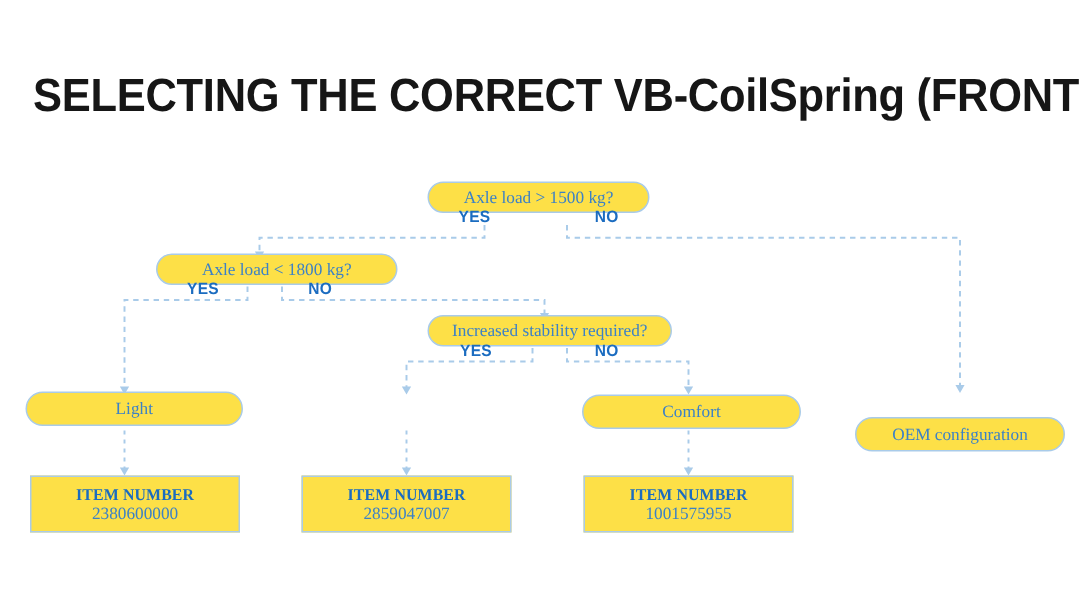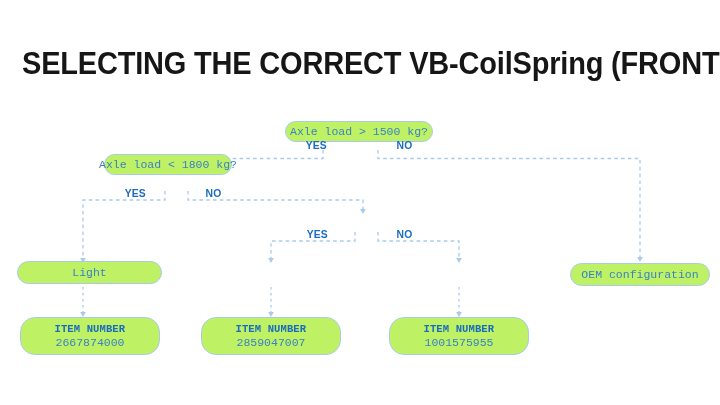--- a/index.html
+++ b/index.html
@@ -40,44 +40,44 @@
     left: 0;
     top: 0;
     width: 720px;
     height: 405px;
   }
 
   
   .node {
     position: absolute;
     box-sizing: border-box;
-    background: #bef264;
+    background: #fde047;
     border: 1px solid #a9cbe9;
     border-radius: 11px;
     color: #3c81c6;
-    font-family: Liberation Mono, monospace;
+    font-family: Liberation Serif, serif;
     font-size: 11.5px;
     display: flex;
     align-items: center;
     justify-content: center;
     text-align: center;
     white-space: nowrap;
   }
   .decision {
     height: 21px;
     border-radius: 11px;
   }
   .result {
     height: 23px;
     border-radius: 12px;
     font-size: 11.5px;
   }
   .item-box {
     border: 1.6px solid #a9cbe9;
-    border-radius: 15px;
+    border-radius: 0;
     height: 38px;
     flex-direction: column;
     justify-content: center;
     gap: 1px;
   }
   .item-title {
     color: #1b6cc0;
     font-weight: bold;
     font-size: 11px;
     letter-spacing: 0.1px;
@@ -133,36 +133,38 @@
       <path d="M 83,287 L 83,313" marker-end="url(#ah)"></path>
       <path d="M 271,287 L 271,313" marker-end="url(#ah)"></path>
       <path d="M 459,287 L 459,313" marker-end="url(#ah)"></path>
     </g>
   </svg>
 
   <div class="node decision" style="left:285px; top:121px; width:148px;">Axle load &gt; 1500 kg?</div>
   <div class="branch-label" style="left:305px; top:139px;">YES</div>
   <div class="branch-label" style="left:396px; top:139px;">NO</div>
 
-  <div class="node decision" style="left:104px; top:154px; width:128px;">Axle load &lt; 1800 kg?</div>
+  <div class="node decision" style="left:104px; top:169px; width:161px;">Axle load &lt; 1800 kg?</div>
   <div class="branch-label" style="left:124px; top:187px;">YES</div>
   <div class="branch-label" style="left:205px; top:187px;">NO</div>
 
+  <div class="node decision" style="left:285px; top:210px; width:163px;">Increased stability required?</div>
   <div class="branch-label" style="left:306px; top:228px;">YES</div>
   <div class="branch-label" style="left:396px; top:228px;">NO</div>
 
   <div class="node result" style="left:17px; top:261px; width:145px;">Light</div>
 
 
+  <div class="node result" style="left:388px; top:263px; width:146px;">Comfort</div>
 
-  <div class="node result" style="left:570px; top:263px; width:140px;">OEM configuration</div>
+  <div class="node result" style="left:570px; top:278px; width:140px;">OEM configuration</div>
 
   <div class="node item-box" style="left:20px; top:317px; width:140px;">
     <div class="item-title">ITEM NUMBER</div>
-    <div class="item-value">2667874000</div>
+    <div class="item-value">2380600000</div>
   </div>
 
   <div class="node item-box" style="left:201px; top:317px; width:140px;">
     <div class="item-title">ITEM NUMBER</div>
     <div class="item-value">2859047007</div>
   </div>
 
   <div class="node item-box" style="left:389px; top:317px; width:140px;">
     <div class="item-title">ITEM NUMBER</div>
     <div class="item-value">1001575955</div>

